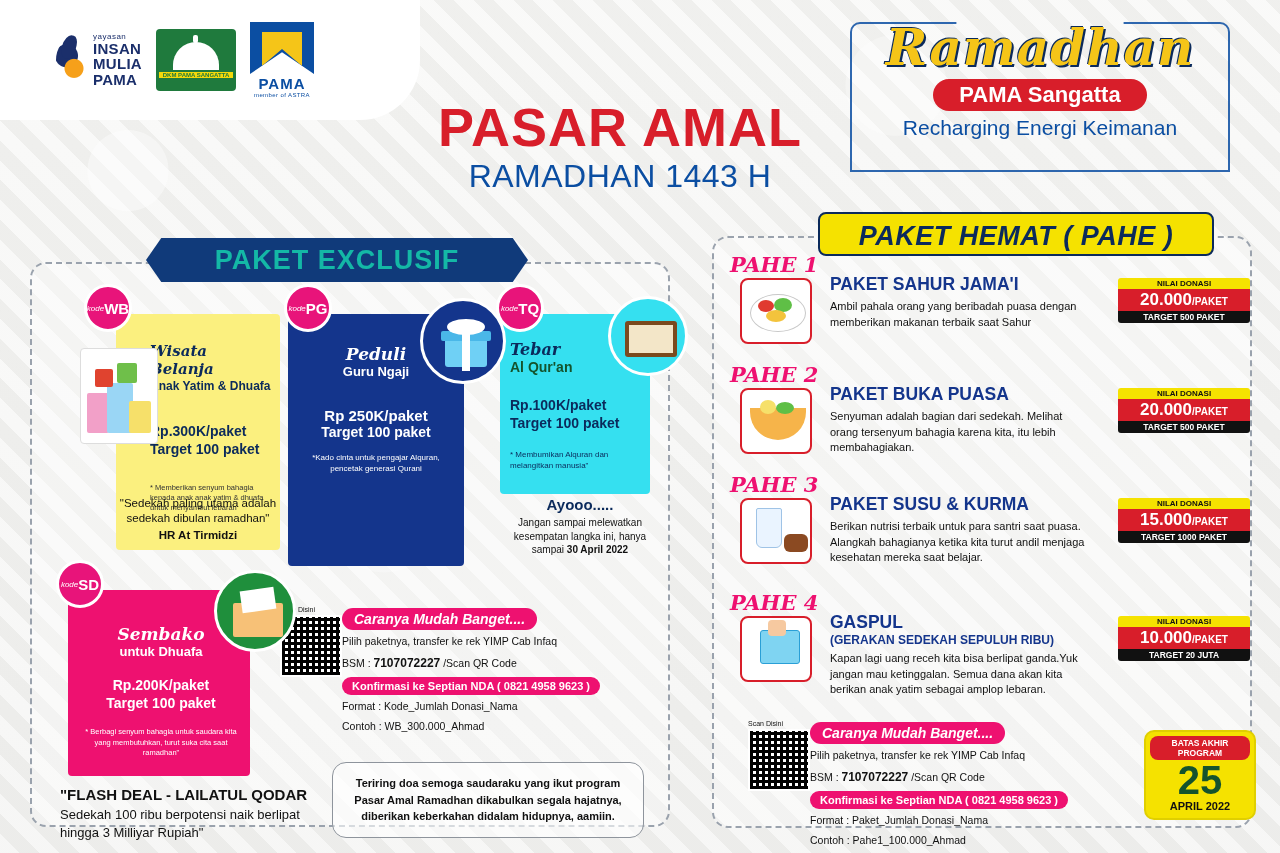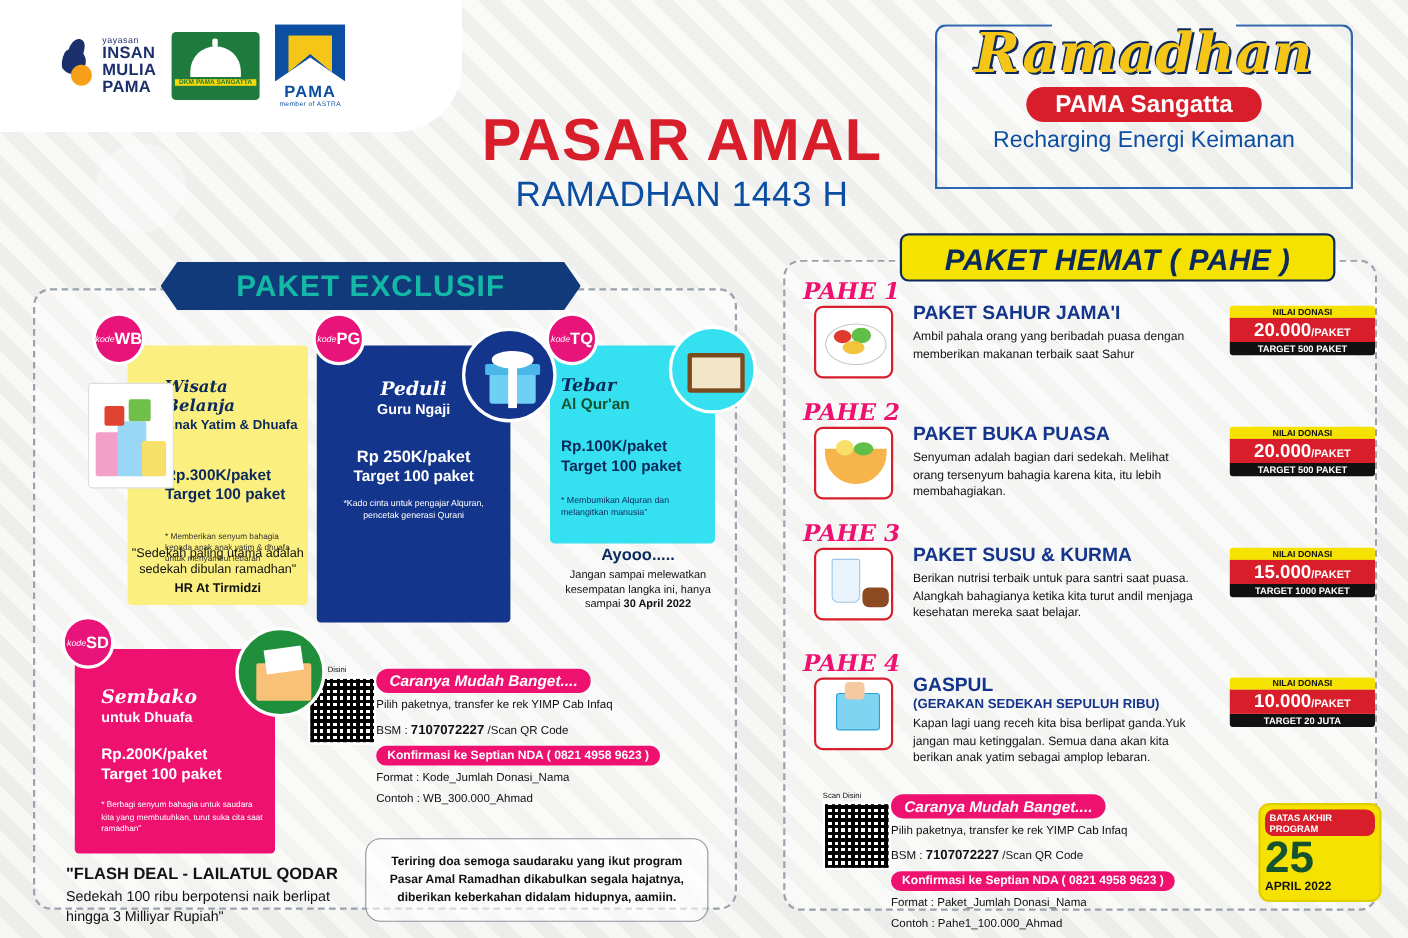--- a/index.html
+++ b/index.html
@@ -189,21 +189,21 @@
   .quran-page{ position:absolute; left:18px; top:26px; width:44px; height:28px; background:#f3e6c8;}
   .tq-ayoo{ position:absolute; left:0; top:196px; width:160px; text-align:center;}
   .tq-ayoo .a1{ font-size:15px; font-weight:bold; color:#0b2a5b;}
   .tq-ayoo .a2{ font-size:10px; color:#111; line-height:1.35; margin-top:3px;}
   .tq-ayoo .a2 b{ }
 
   
   .card-sd{ left:60px; top:576px; width:230px; height:250px;}
   .sd-pink{
     position:absolute; left:8px; top:14px; width:182px; height:186px;
-    background:#ee1170; border-radius:4px; color:#fff; padding:34px 8px 8px 24px;
+    background:#ee1170; border-radius:4px; color:#fff; padding:34px 8px 8px 12px;text-align:center;
   }
   .sd-t1{ font-size:17px; color:#fff;}
   .sd-t2{ font-size:13px; font-weight:bold;}
   .sd-price{ font-size:14px; font-weight:bold; margin-top:18px;}
   .sd-note{ font-size:7.5px; margin-top:16px; line-height:1.4;}
   .sd-circle{
     position:absolute; right:-6px; top:-6px; width:82px; height:82px; border-radius:50%;
     background:#1f8f3c; border:3px solid #fff; z-index:5; overflow:hidden;
   }
   .sd-box{ position:absolute; left:16px; top:30px; width:50px; height:34px; background:#f7c177; border-radius:2px;}
@@ -269,21 +269,21 @@
   .bowl{position:absolute;left:8px;top:18px;width:56px;height:32px;background:#f6b44a;border-radius:0 0 28px 28px;}
   .glass{position:absolute;left:14px;top:8px;width:26px;height:40px;background:#eaf4ff;border:1px solid #9fc3e6;border-radius:2px 2px 6px 6px;}
   .dates{position:absolute;left:42px;top:34px;width:24px;height:18px;background:#8b4a22;border-radius:6px;}
   .box-donate{position:absolute;left:18px;top:12px;width:40px;height:34px;background:#7fd4f2;border:1px solid #2a9fd6;border-radius:3px;}
   .hand{position:absolute;left:26px;top:2px;width:18px;height:16px;background:#f6c9a0;border-radius:4px;}
 
   
   .qr-right{ left:748px; top:720px;}
   .caranya-right{ left:810px; top:722px; width:300px;}
   .batas{
-    position:absolute; right:24px; top:730px; width:112px; 
+    position:absolute; right:24px; top:730px; width:112px; text-align:center;
     background:#f5e200; border-radius:10px; padding:4px 4px 6px; border:2px solid #e0cf00;
   }
   .batas .b1{ background:#d81e2a; color:#fff; font-size:8.5px; font-weight:bold; border-radius:8px; padding:2px 4px;}
   .batas .b2{ font-size:40px; font-weight:bold; color:#14532d; line-height:1;}
   .batas .b3{ font-size:11px; font-weight:bold; color:#111;}
 </style>
 </head>
 <body>
 
 <div class="poster">

